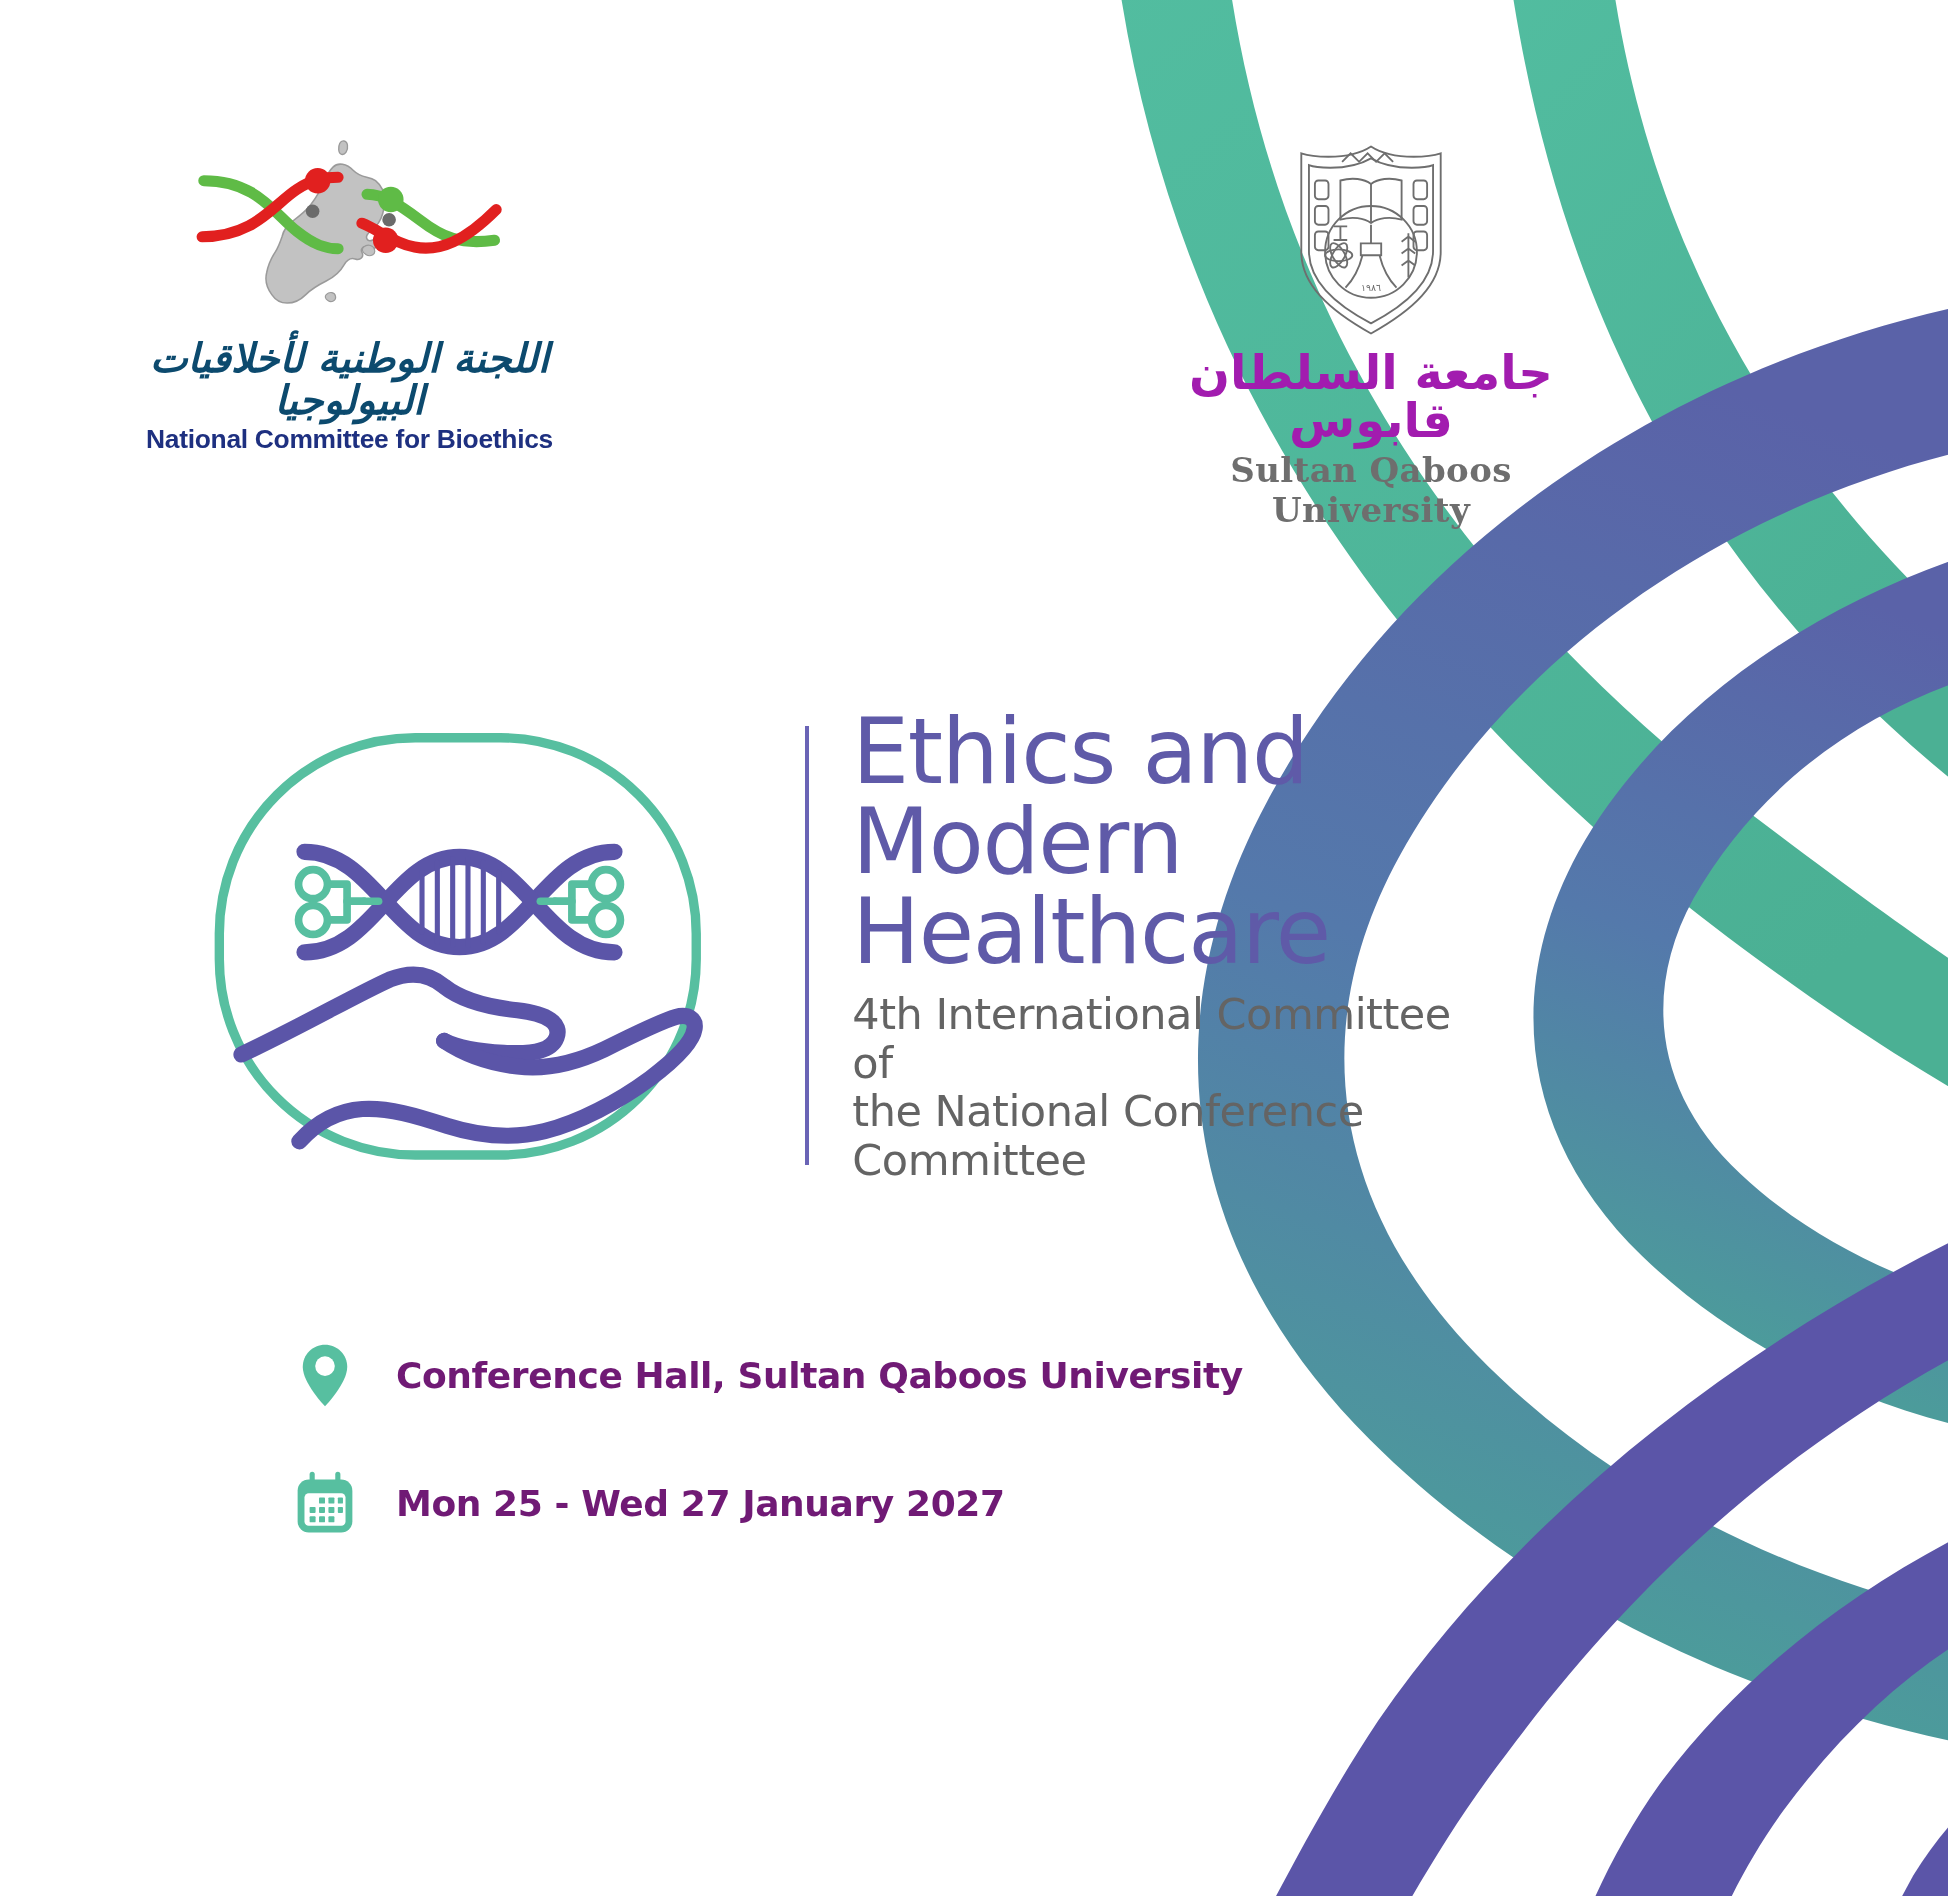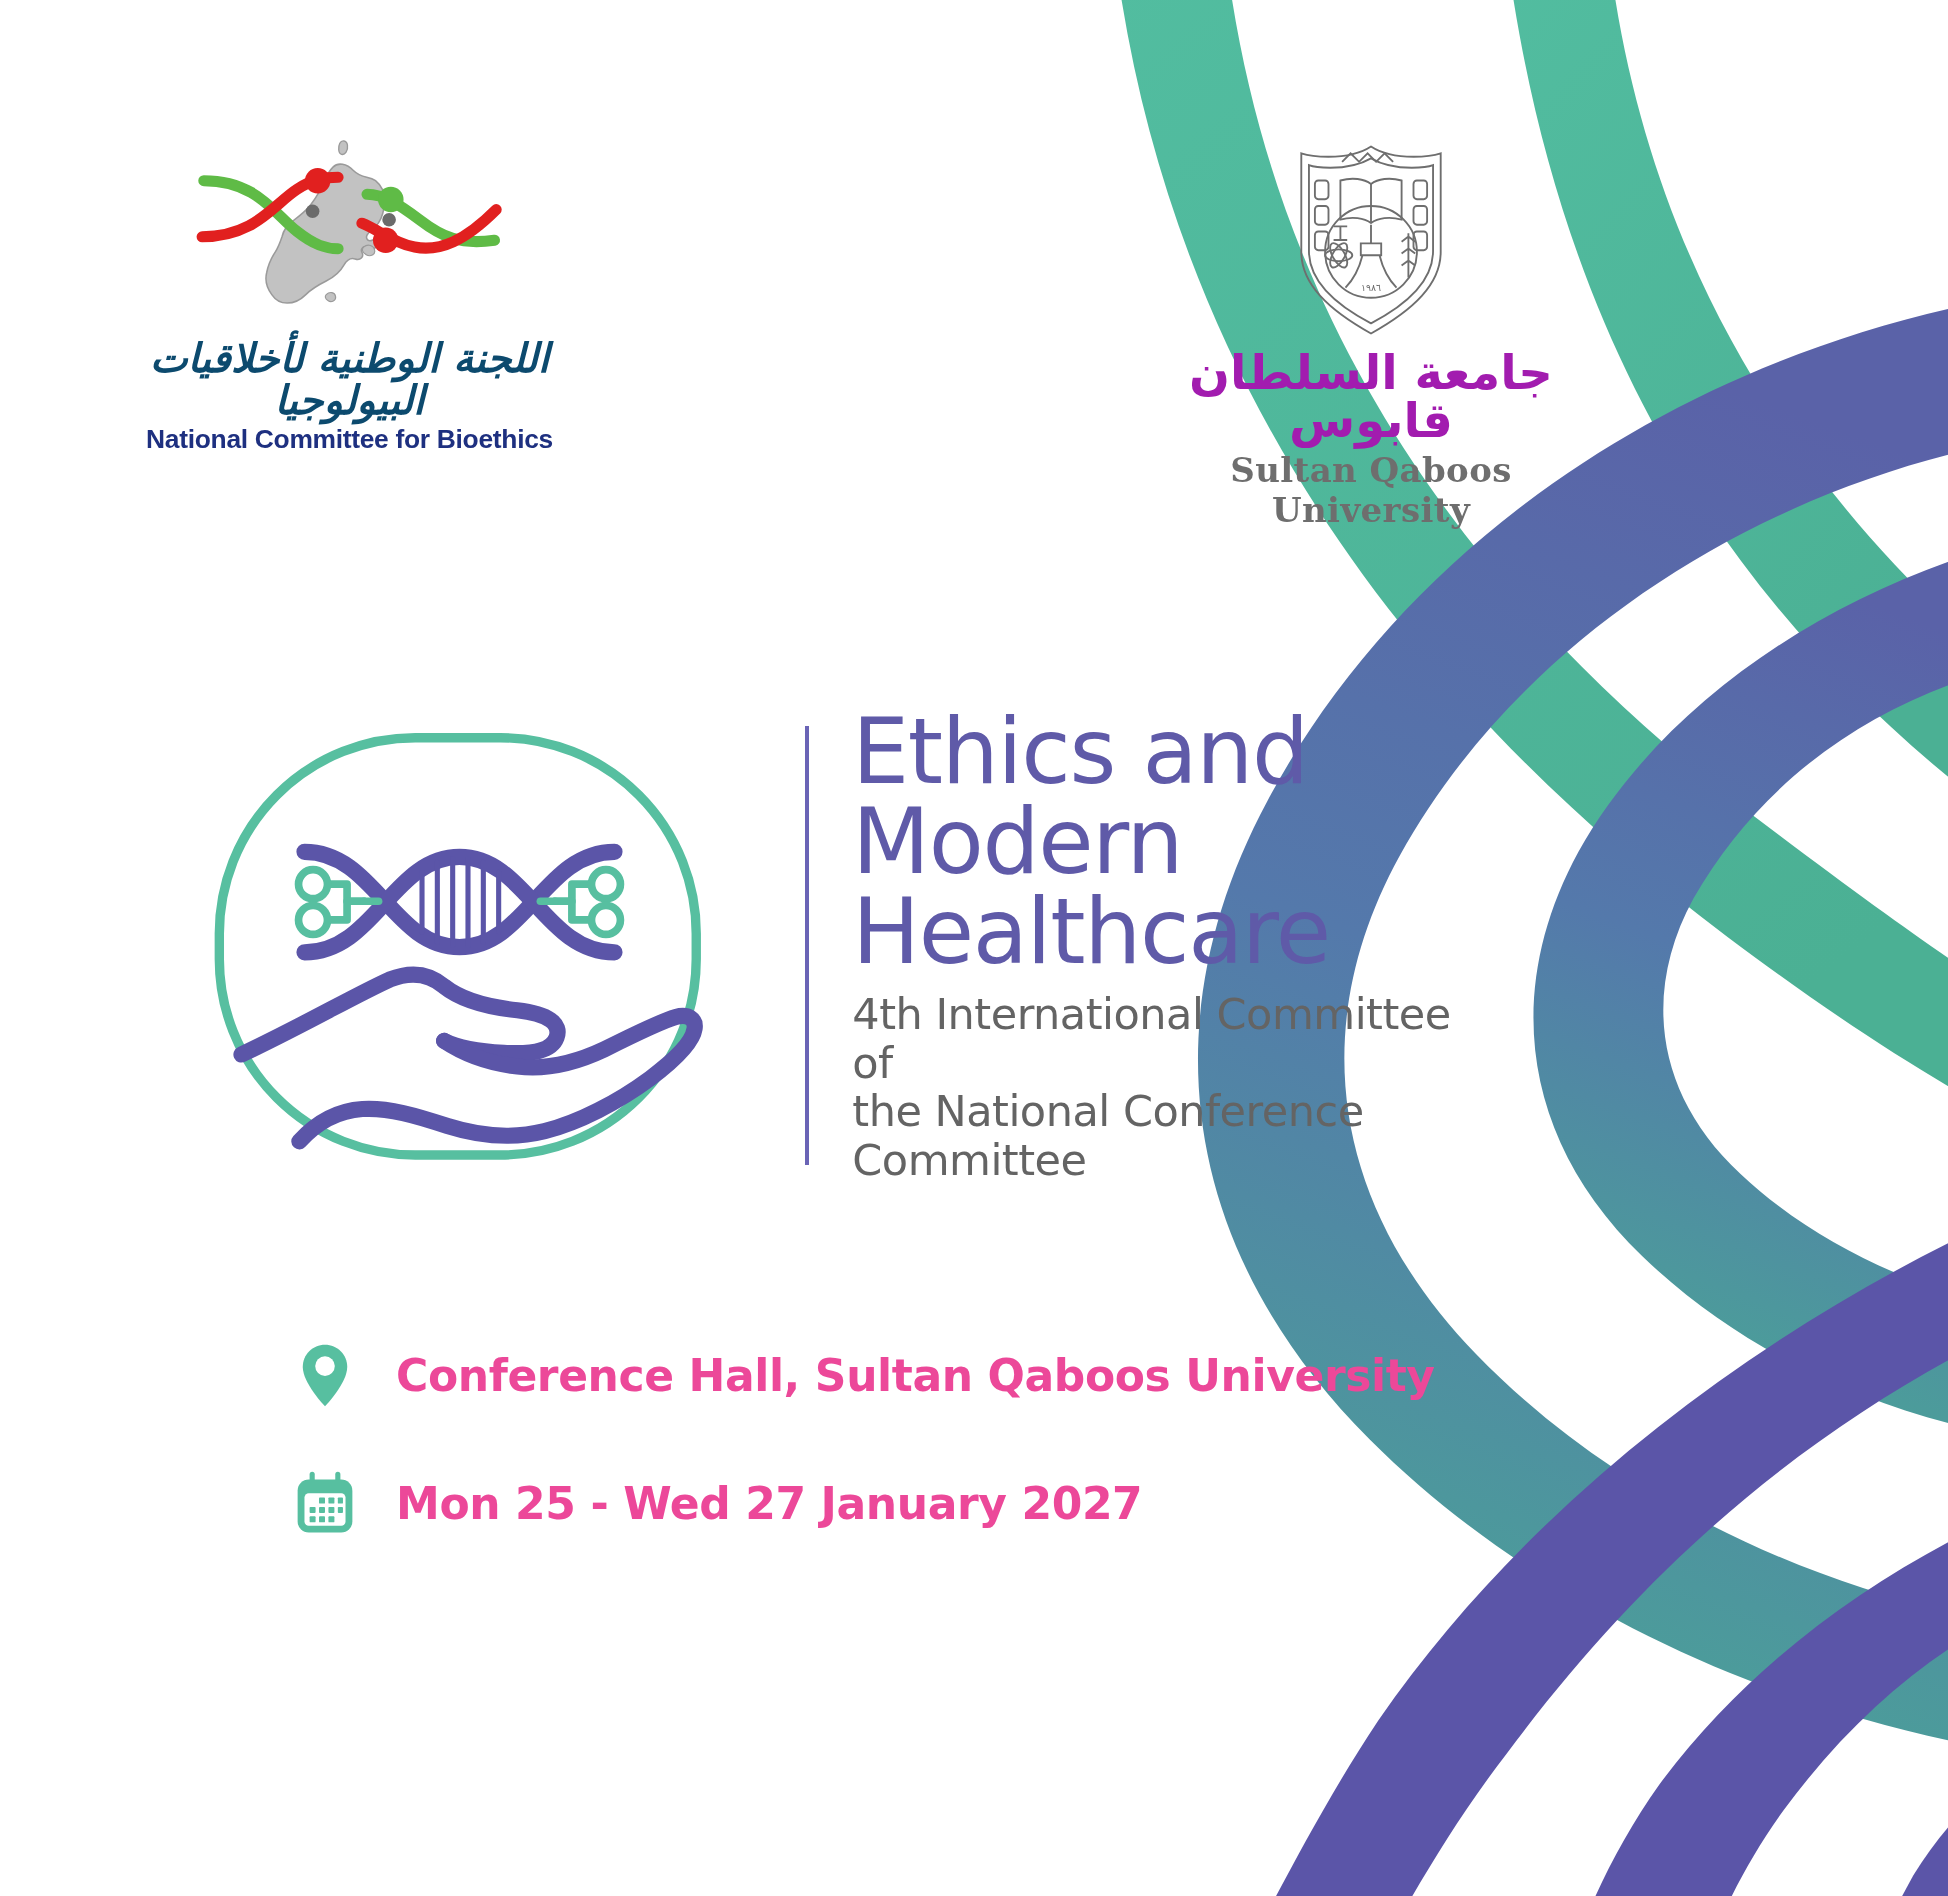--- a/index.html
+++ b/index.html
@@ -159,22 +159,22 @@
   .info-row + .info-row { margin-top: 36px; }
   .info-icon {
     width: 61px;
     flex: 0 0 61px;
     display: flex;
     align-items: center;
     justify-content: center;
   }
   .info-text {
     margin-left: 41px;
-    color: #ec4899;
-    font-size: 44px;
+    color: #701a75;
+    font-size: 36px;
     font-weight: 700;
     letter-spacing: -0.4px;
     white-space: nowrap;
     font-family: "DejaVu Sans", sans-serif;
   }
 </style>
 </head>
 <body>
 
 <div class="poster">

